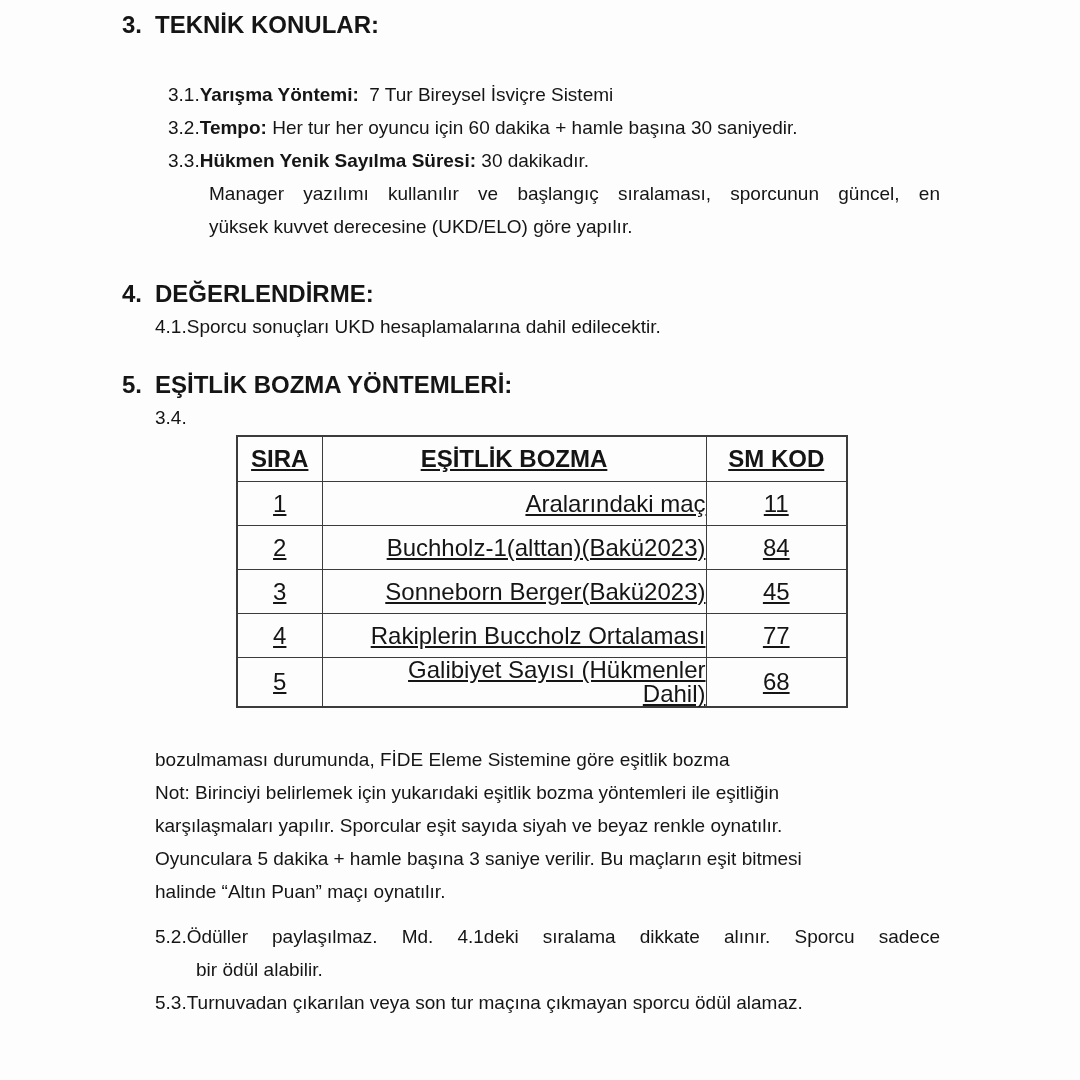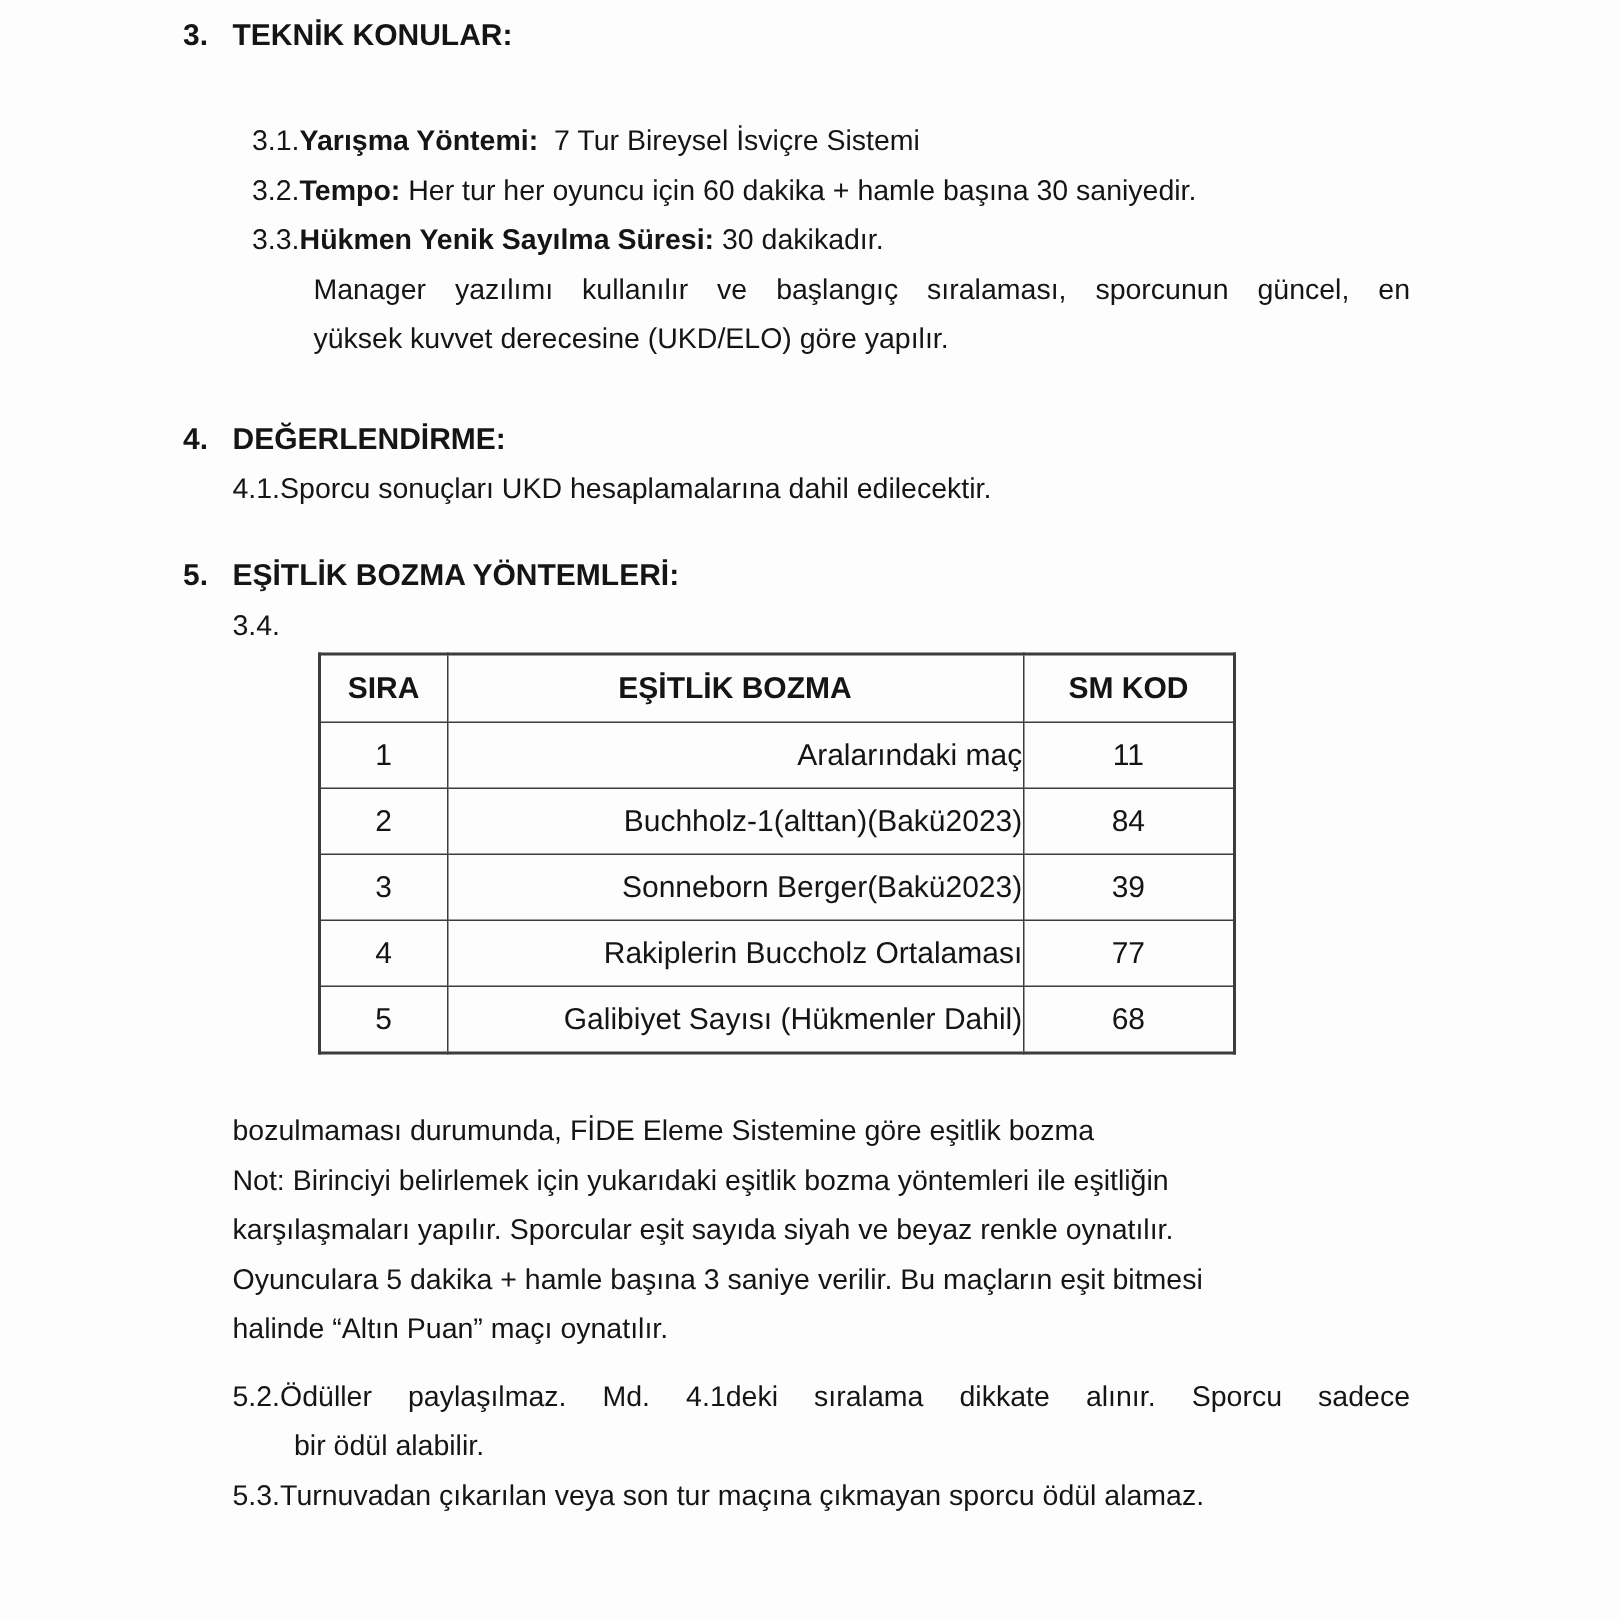--- a/index.html
+++ b/index.html
@@ -15,44 +15,45 @@
     line-height: 33px;
   }
   .page {
     box-sizing: border-box;
     width: 1080px;
     height: 1080px;
     padding: 8px 140px 0 122px;
   }
   .sec-heading {
     font-weight: bold;
-    font-size: 20px;
+    font-size: 24px;
     white-space: nowrap;
   }
   .hnum { display: inline-block; width: 33px; }
   .items { margin-left: 33px; }
   #items3 { margin-top: 37px; margin-left: 46px; }
   #h4 { margin-top: 34px; }
   #h5 { margin-top: 25px; }
   .li { white-space: nowrap; }
   .wrap-item { white-space: normal; }
   .cont { padding-left: 41px; }
   .jline {
     text-align: justify;
     text-align-last: justify;
     white-space: normal;
   }
   b { font-weight: bold; }
   
   table.tiebreak {
     border-collapse: collapse;
-    margin: 1px 0 0 90px;
+    margin: 1px 0 0 114px;
     table-layout: fixed;
-    font-size: 20px;
+    font-size: 24px;
     line-height: 24px;
+    text-decoration: underline;
   }
   table.tiebreak, table.tiebreak th, table.tiebreak td {
     border: 1.6px solid #3c3c3c;
   }
   table.tiebreak { border-width: 2px; }
   .col-sira { width: 85px; }
   .col-esitlik { width: 384px; }
   .col-smkod { width: 141px; }
   table.tiebreak th {
     height: 44px;
@@ -134,21 +135,21 @@
         <td>11</td>
       </tr>
       <tr>
         <td>2</td>
         <td class="cell-left">Buchholz-1(alttan)(Bakü2023)</td>
         <td>84</td>
       </tr>
       <tr>
         <td>3</td>
         <td class="cell-left">Sonneborn Berger(Bakü2023)</td>
-        <td>39</td>
+        <td>45</td>
       </tr>
       <tr>
         <td>4</td>
         <td class="cell-left">Rakiplerin Buccholz Ortalaması</td>
         <td>77</td>
       </tr>
       <tr>
         <td>5</td>
         <td class="cell-left">Galibiyet Sayısı (Hükmenler Dahil)</td>
         <td>68</td>

